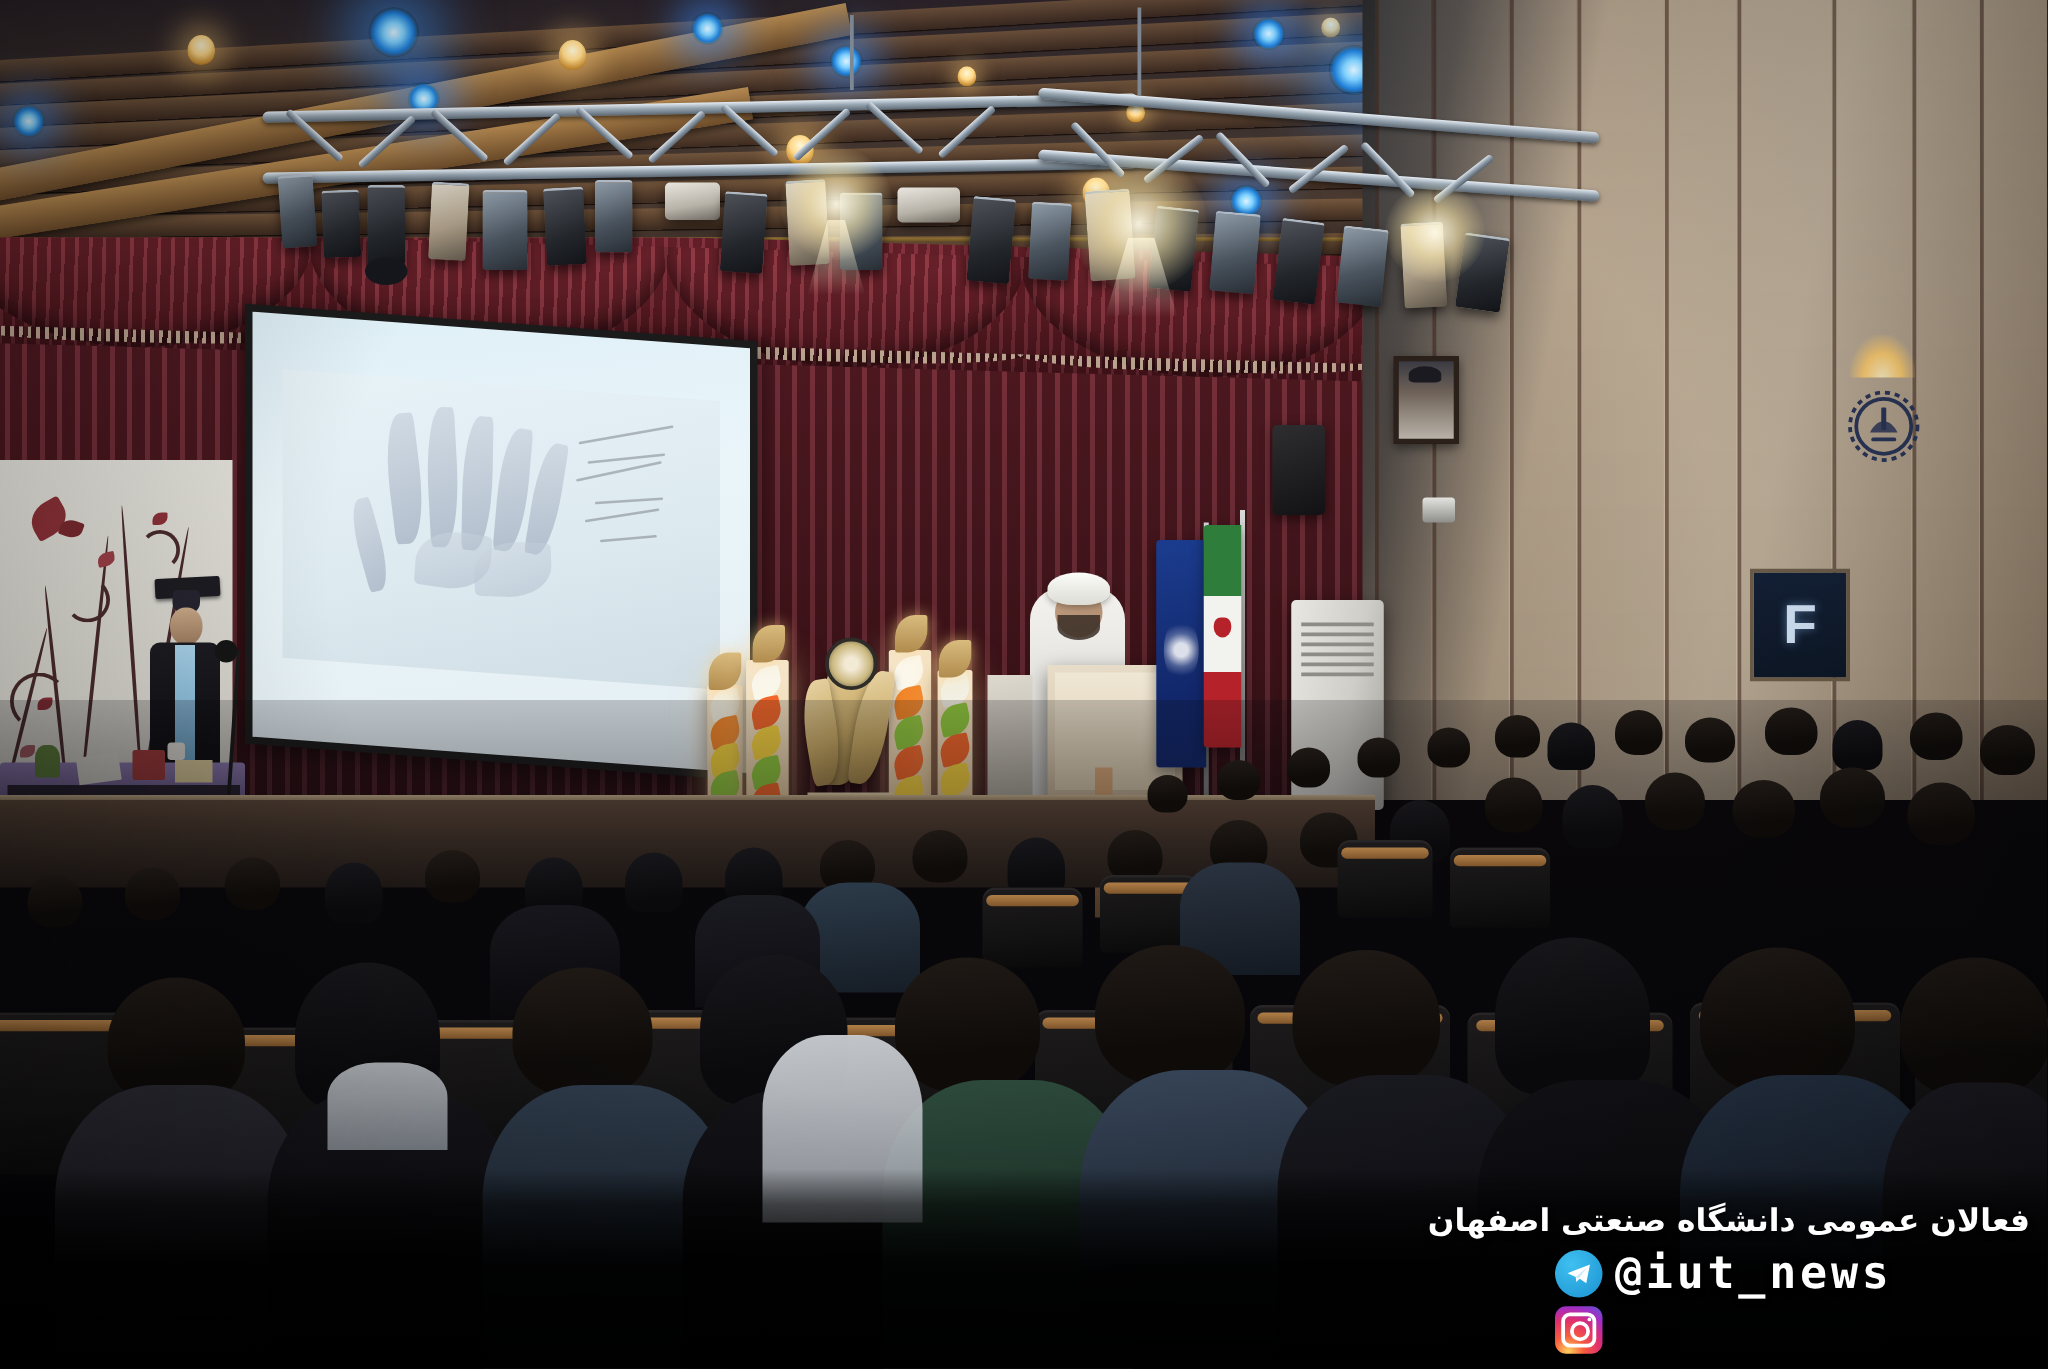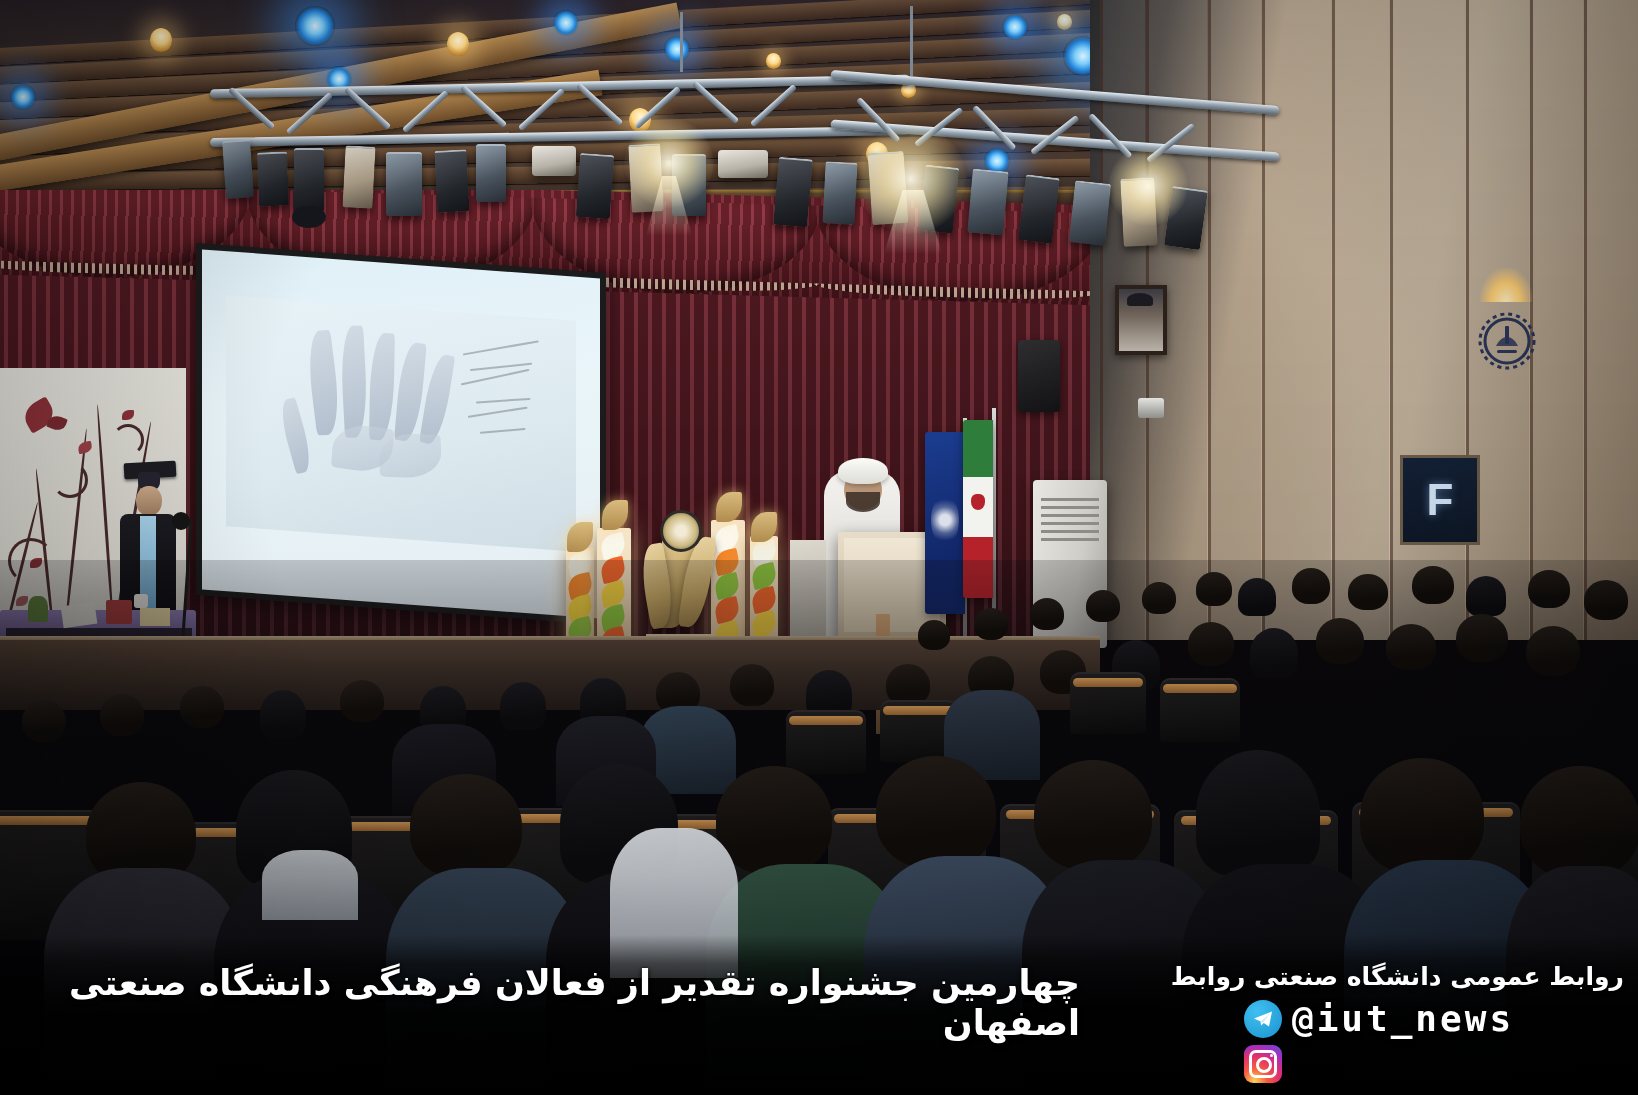--- a/index.html
+++ b/index.html
@@ -637,24 +637,23 @@
     <div class="shirt abs" style="left:1344px;top:300px;width:208px;height:236px;background:linear-gradient(175deg,#253244,#0d1119);"></div>
     <div class="shirt abs" style="left:1506px;top:306px;width:160px;height:232px;background:linear-gradient(175deg,#1c1c23,#08080b);"></div>
 
     <div class="shirt abs" style="left:610px;top:268px;width:128px;height:150px;background:linear-gradient(175deg,#d6d9dd,#9aa0a8);opacity:.9;"></div>
     <div class="shirt abs" style="left:262px;top:290px;width:96px;height:70px;background:linear-gradient(175deg,#cfd3d7,#8f969e);opacity:.85;"></div>
   </div>
 
   <div id="vignette" class="abs"></div>
 
   <div id="caption-bar" class="abs">
-    <div id="caption-main">چهارمین جشنواره تقدیر از فعالان فرهنگی دانشگاه صنعتی اصفهان</div>
 
     <div id="credit-block">
-      <div id="credit-org">روابط عمومی دانشگاه صنعتی روابط</div>
+      <div id="credit-org">فعالان عمومی دانشگاه صنعتی اصفهان</div>
 
       <div class="handle-row">
         <span class="ic ic-tg">
           <svg width="24" height="24" viewBox="0 0 24 24" aria-hidden="true">
             <path d="M3 11.5 21 4.5l-3 15-5.2-3.6L10 18.6l-.4-4.1z" fill="#ffffff"></path>
             <path d="M9.6 14.5 19 6.6l-7.2 9.3z" fill="#cfe9f8"></path>
           </svg>
         </span>
         <span class="handle-txt">@iut_news</span>
       </div>

